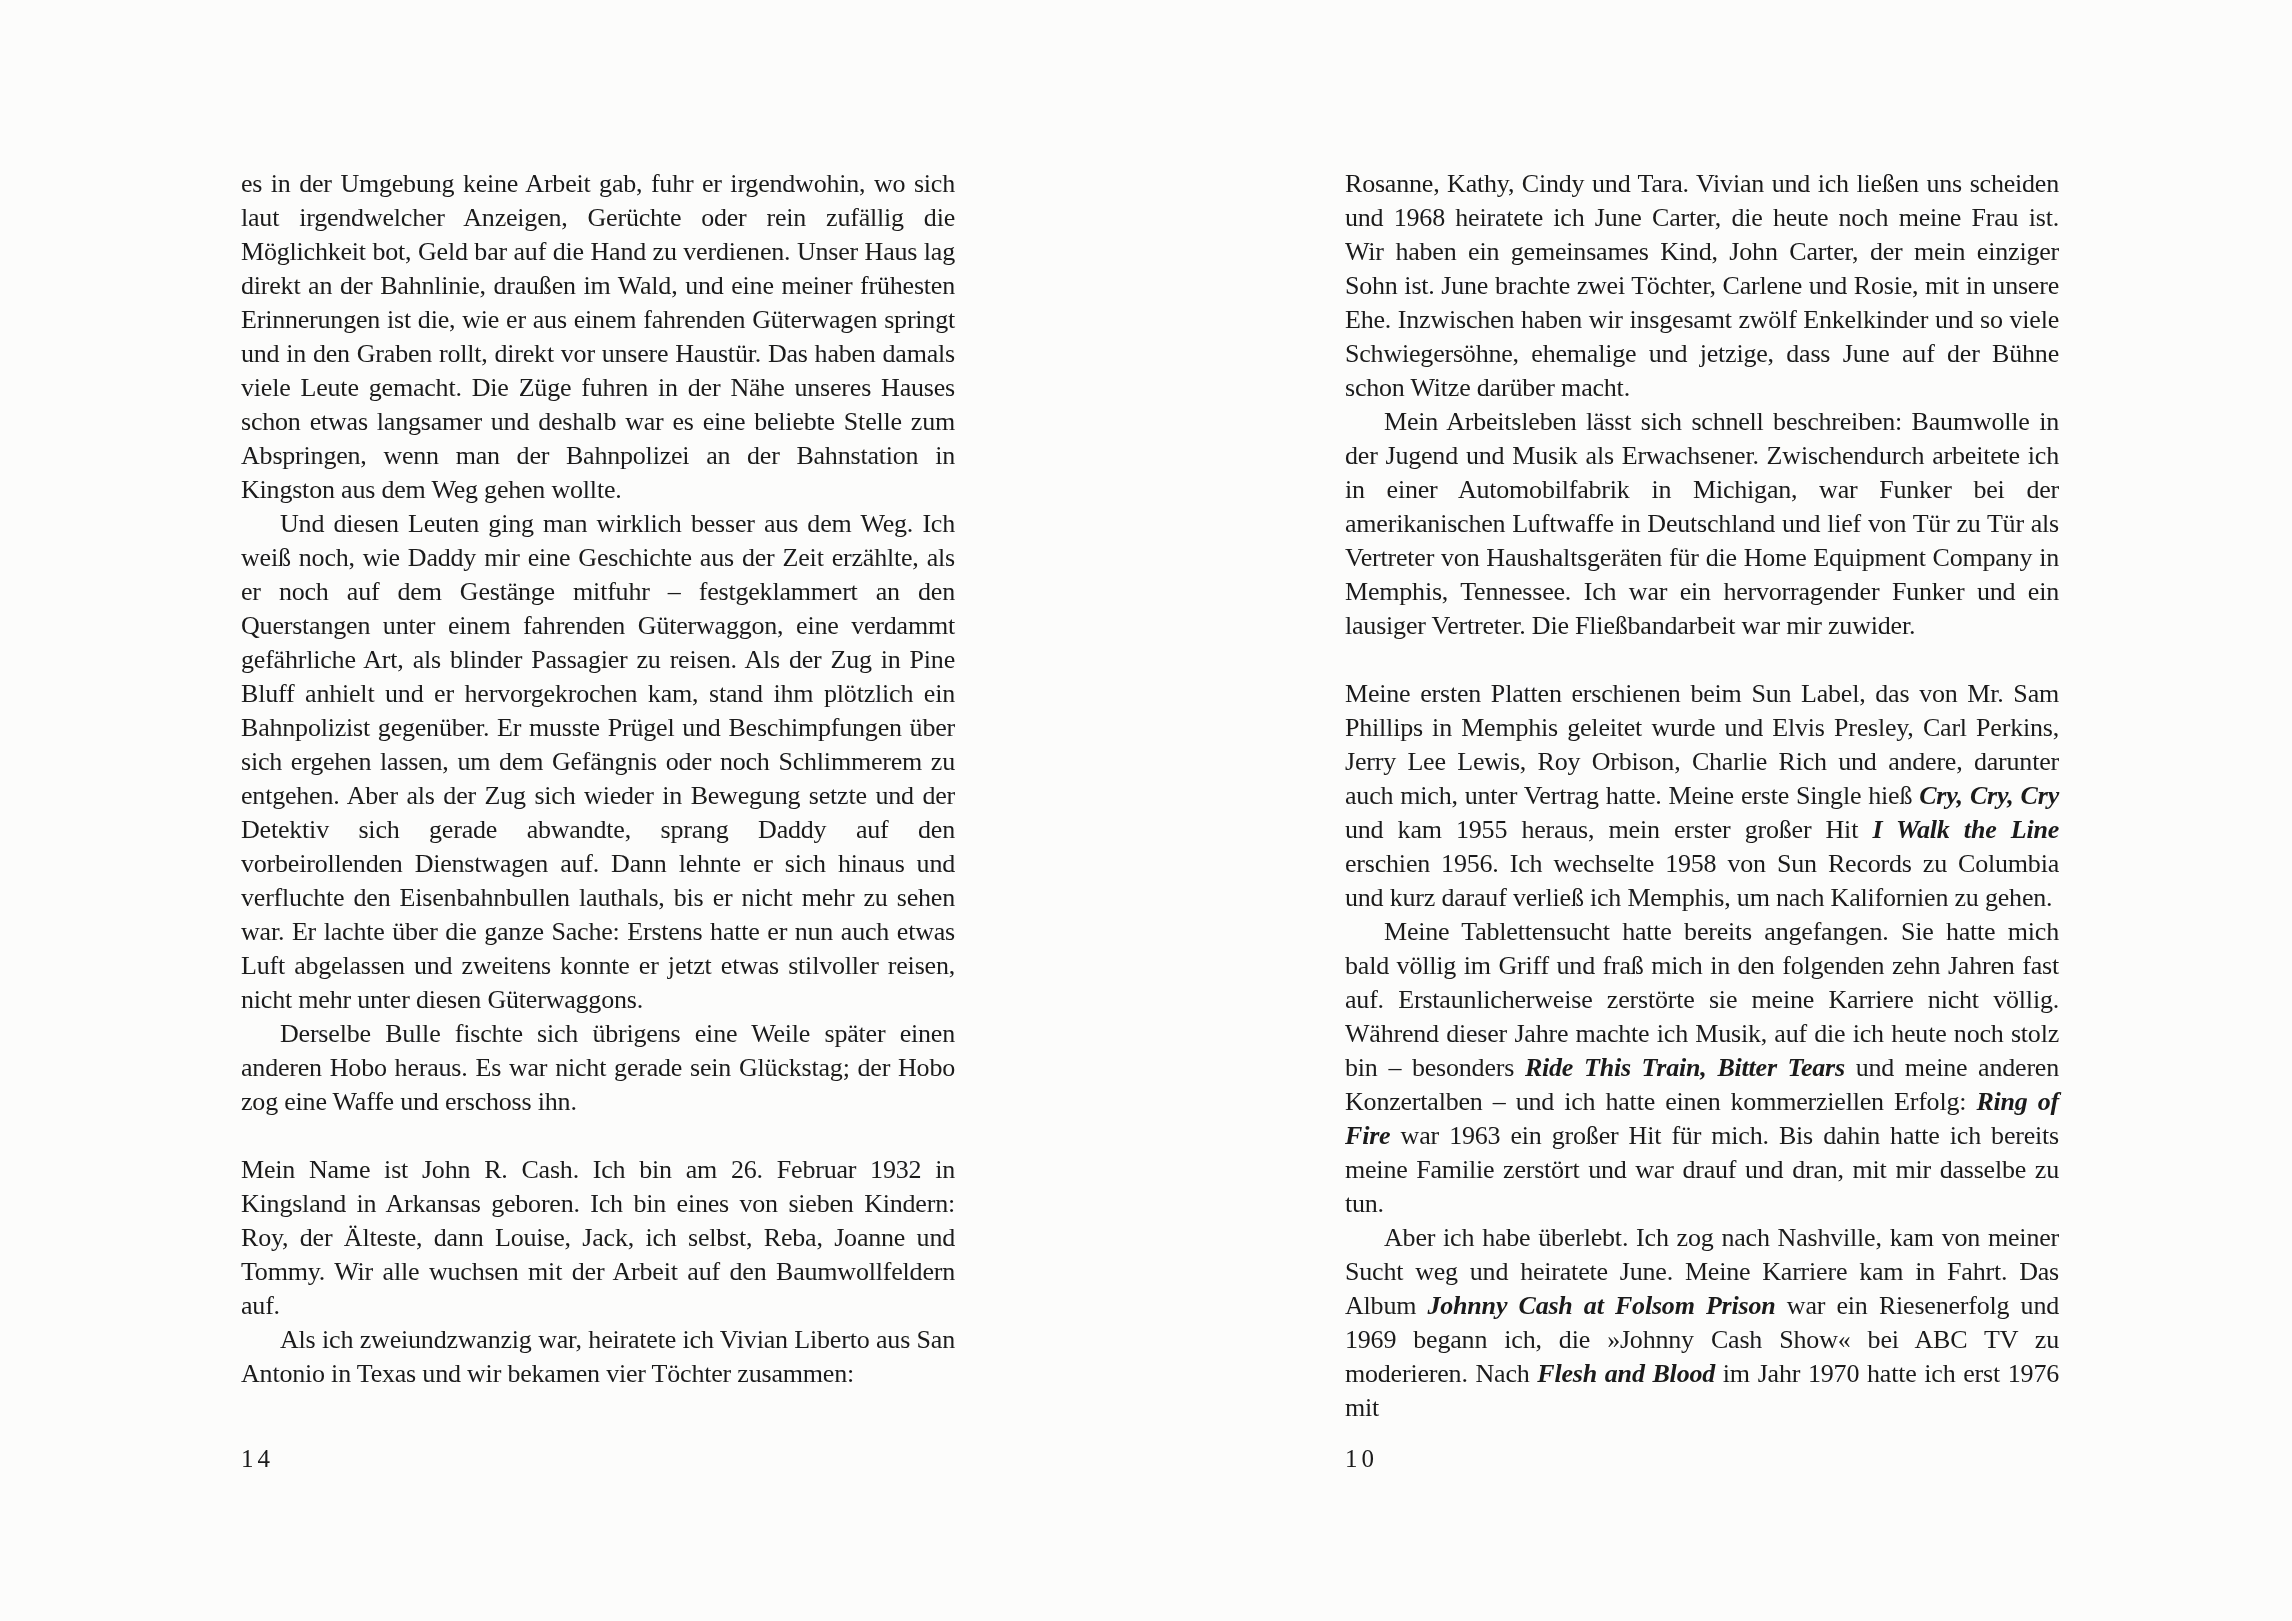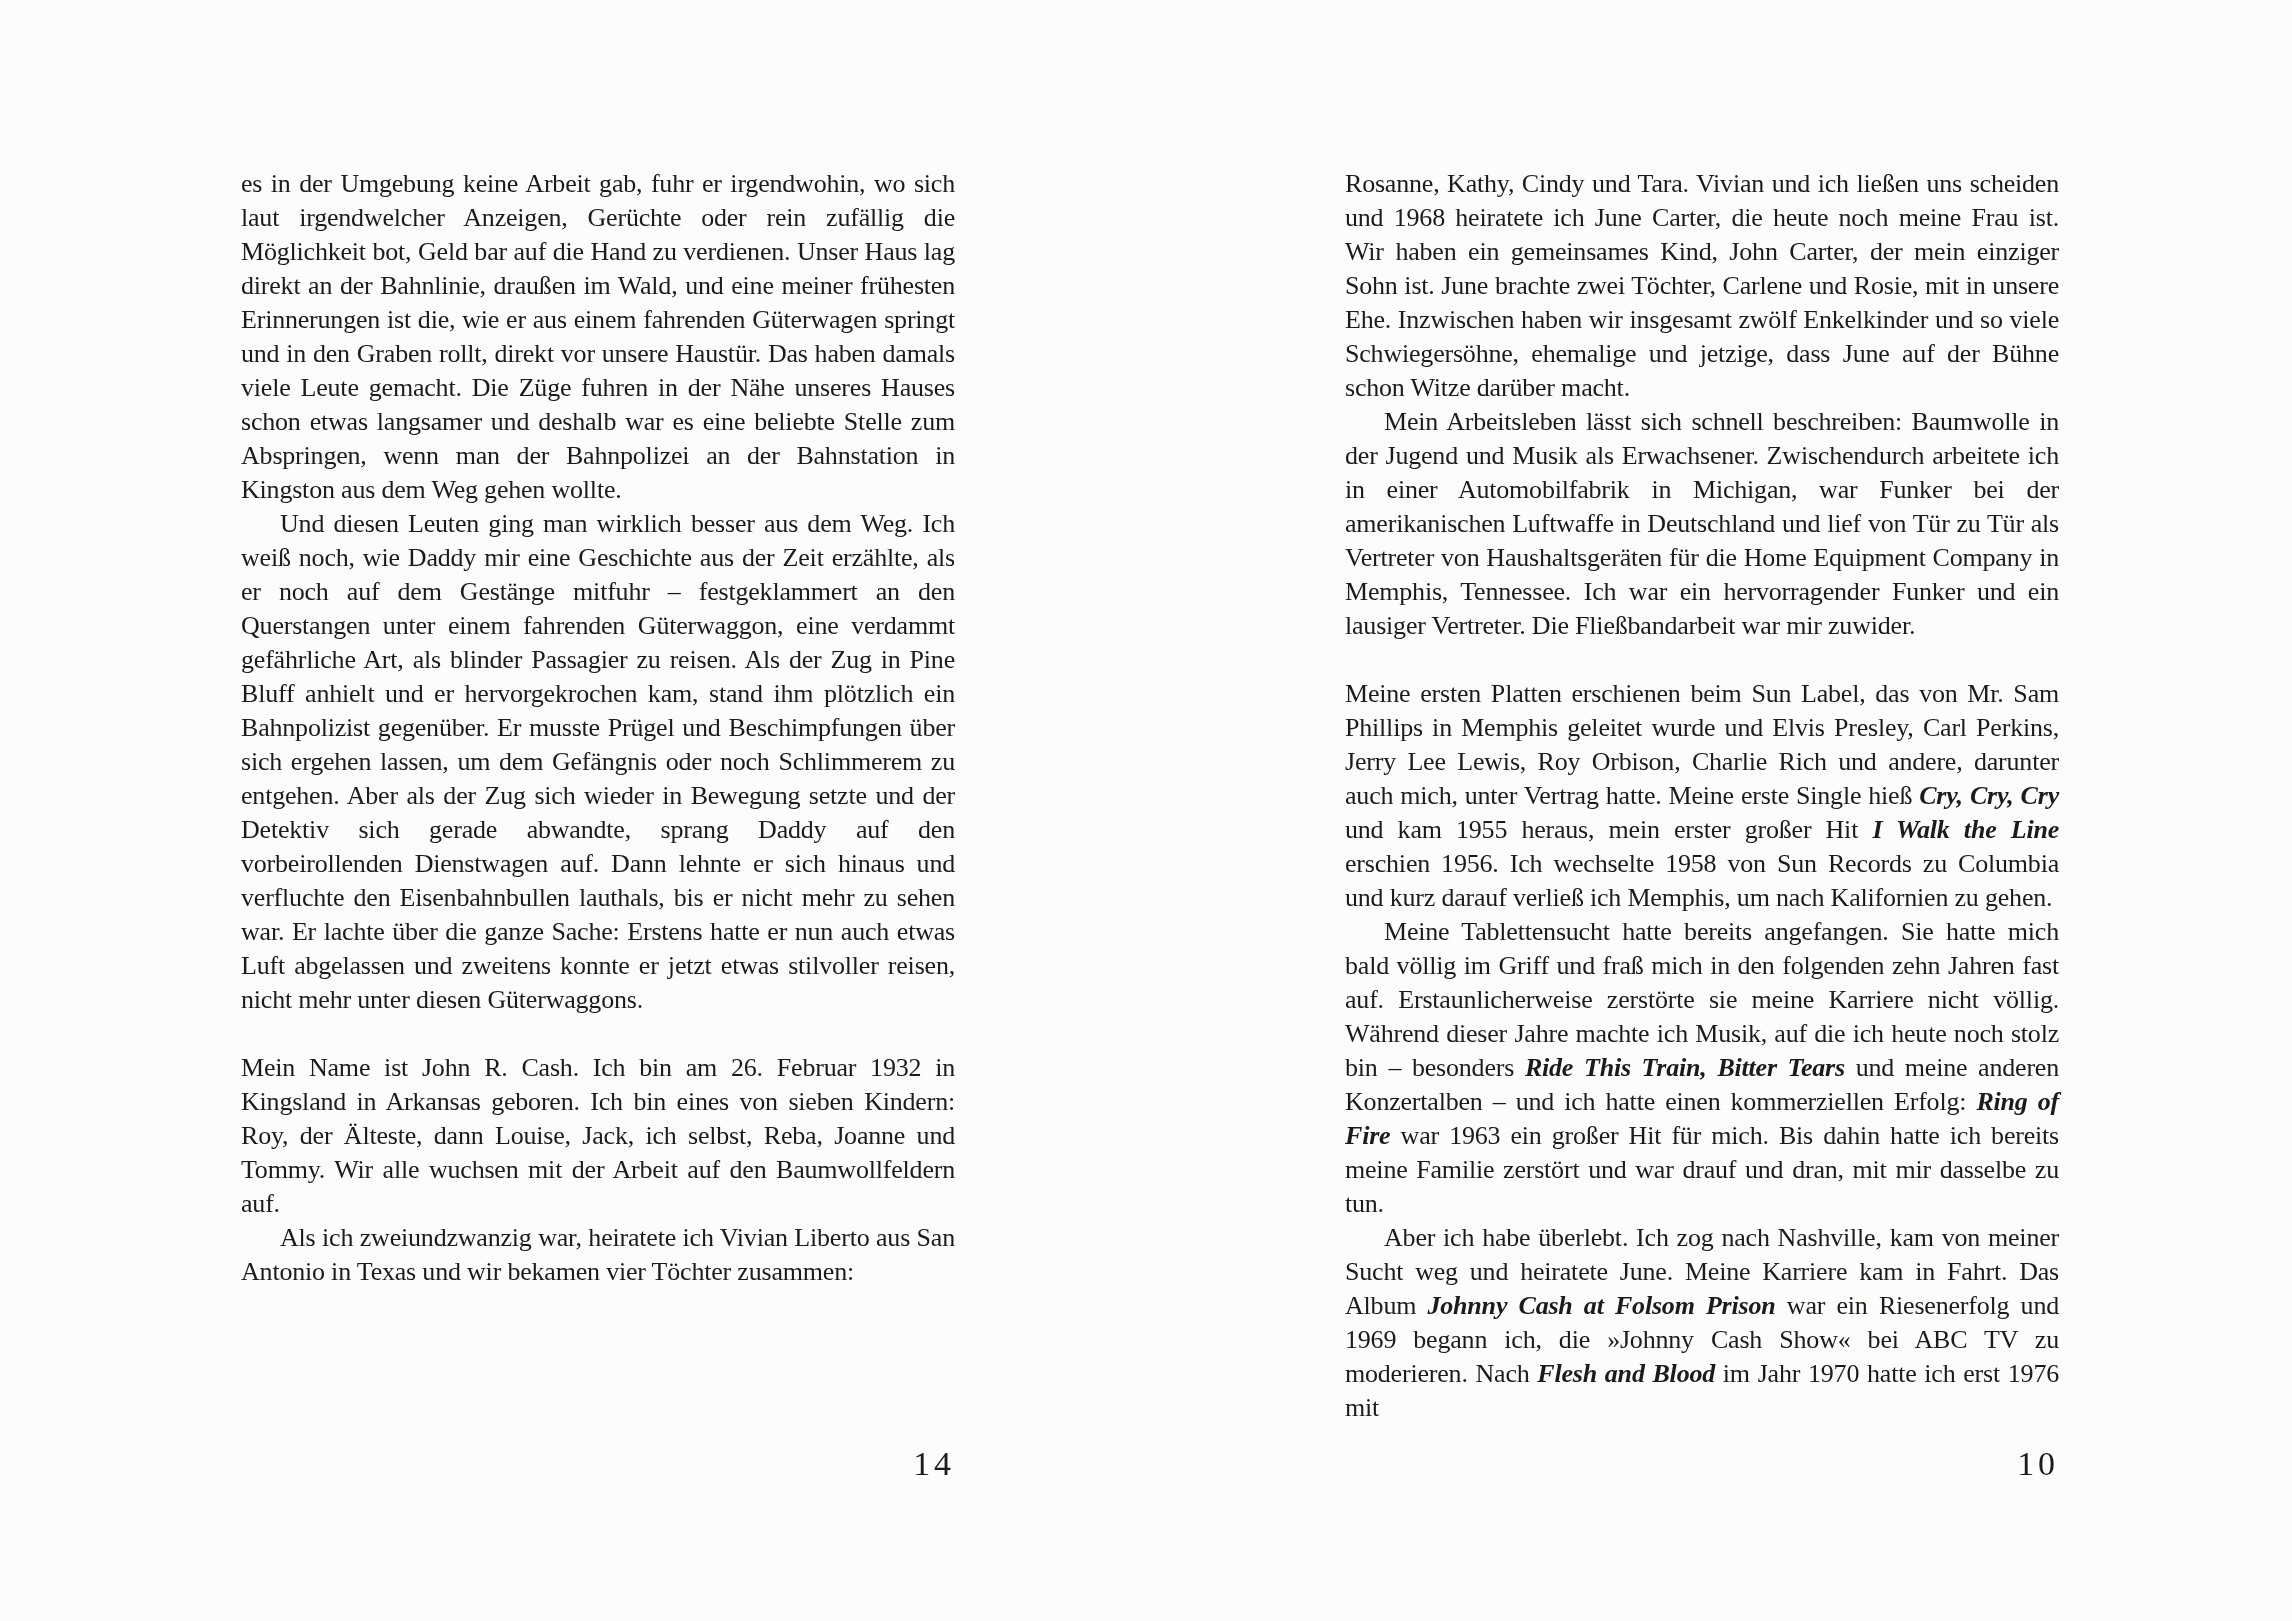--- a/index.html
+++ b/index.html
@@ -42,37 +42,38 @@
     -webkit-hyphens: auto;
   }
   .text-block p.indent { text-indent: 39px; }
   .text-block p.space-before { margin-top: 34px; }
   .italic { font-style: italic; font-weight: bold; }
 
   .page-number {
     position: absolute;
     top: 1445px;
     width: 714px;
-    text-align: right;
-    font-size: 34px;
+    text-align: left;
+    font-size: 25px;
     letter-spacing: 3.9px;
     font-feature-settings: "onum";
   }
   #page-left  .page-number { left: 241px; }
   #page-right .page-number { left: 198px; }
 </style>
 </head>
 <body style="background: rgb(252, 252, 251); color: rgb(27, 27, 27);">
 
 <div>
 
   <div class="page" id="page-left">
     <div class="text-block">
         <p><span>es in der Umgebung keine Arbeit gab, fuhr er irgendwohin, wo sich laut irgendwelcher Anzeigen, Gerüchte oder rein zufällig die Möglichkeit bot, Geld bar auf die Hand zu verdienen. Unser Haus lag direkt an der Bahnlinie, draußen im Wald, und eine meiner frühesten Erinnerungen ist die, wie er aus einem fahrenden Güterwagen springt und in den Graben rollt, direkt vor unsere Haustür. Das haben damals viele Leute gemacht. Die Züge fuhren in der Nähe unseres Hauses schon etwas langsamer und deshalb war es eine beliebte Stelle zum Abspringen, wenn man der Bahnpolizei an der Bahnstation in Kingston aus dem Weg gehen wollte.</span></p>
         <p class="indent"><span>Und diesen Leuten ging man wirklich besser aus dem Weg. Ich weiß noch, wie Daddy mir eine Geschichte aus der Zeit erzählte, als er noch auf dem Gestänge mitfuhr – festgeklammert an den Querstangen unter einem fahrenden Güterwaggon, eine verdammt gefährliche Art, als blinder Passagier zu reisen. Als der Zug in Pine Bluff anhielt und er hervorgekrochen kam, stand ihm plötzlich ein Bahnpolizist gegenüber. Er musste Prügel und Beschimpfungen über sich ergehen lassen, um dem Gefängnis oder noch Schlimmerem zu entgehen. Aber als der Zug sich wieder in Bewegung setzte und der Detektiv sich gerade abwandte, sprang Daddy auf den vorbeirollenden Dienstwagen auf. Dann lehnte er sich hinaus und verfluchte den Eisenbahnbullen lauthals, bis er nicht mehr zu sehen war. Er lachte über die ganze Sache: Erstens hatte er nun auch etwas Luft abgelassen und zweitens konnte er jetzt etwas stilvoller reisen, nicht mehr unter diesen Güterwaggons.</span></p>
+        <p class="indent"><span>Derselbe Bulle fischte sich übrigens eine Weile später einen anderen Hobo heraus. Es war nicht gerade sein Glückstag; der Hobo zog eine Waffe und erschoss ihn.</span></p>
         <p class="space-before"><span>Mein Name ist John R. Cash. Ich bin am 26. Februar 1932 in Kingsland in Arkansas geboren. Ich bin eines von sieben Kindern: Roy, der Älteste, dann Louise, Jack, ich selbst, Reba, Joanne und Tommy. Wir alle wuchsen mit der Arbeit auf den Baumwollfeldern auf.</span></p>
         <p class="indent"><span>Als ich zweiundzwanzig war, heiratete ich Vivian Liberto aus San Antonio in Texas und wir bekamen vier Töchter zusammen:</span></p>
       </div>
     <div class="page-number">14</div>
   </div>
 
   <div class="page" id="page-right">
     <div class="text-block">
         <p><span>Rosanne, Kathy, Cindy und Tara. Vivian und ich ließen uns scheiden und 1968 heiratete ich June Carter, die heute noch meine Frau ist. Wir haben ein gemeinsames Kind, John Carter, der mein einziger Sohn ist. June brachte zwei Töchter, Carlene und Rosie, mit in unsere Ehe. Inzwischen haben wir insgesamt zwölf Enkelkinder und so viele Schwiegersöhne, ehemalige und jetzige, dass June auf der Bühne schon Witze darüber macht.</span></p>
         <p class="indent"><span>Mein Arbeitsleben lässt sich schnell beschreiben: Baumwolle in der Jugend und Musik als Erwachsener. Zwischendurch arbeitete ich in einer Automobilfabrik in Michigan, war Funker bei der amerikanischen Luftwaffe in Deutschland und lief von Tür zu Tür als Vertreter von Haushaltsgeräten für die Home Equipment Company in Memphis, Tennessee. Ich war ein hervorragender Funker und ein lausiger Vertreter. Die Fließbandarbeit war mir zuwider.</span></p>

